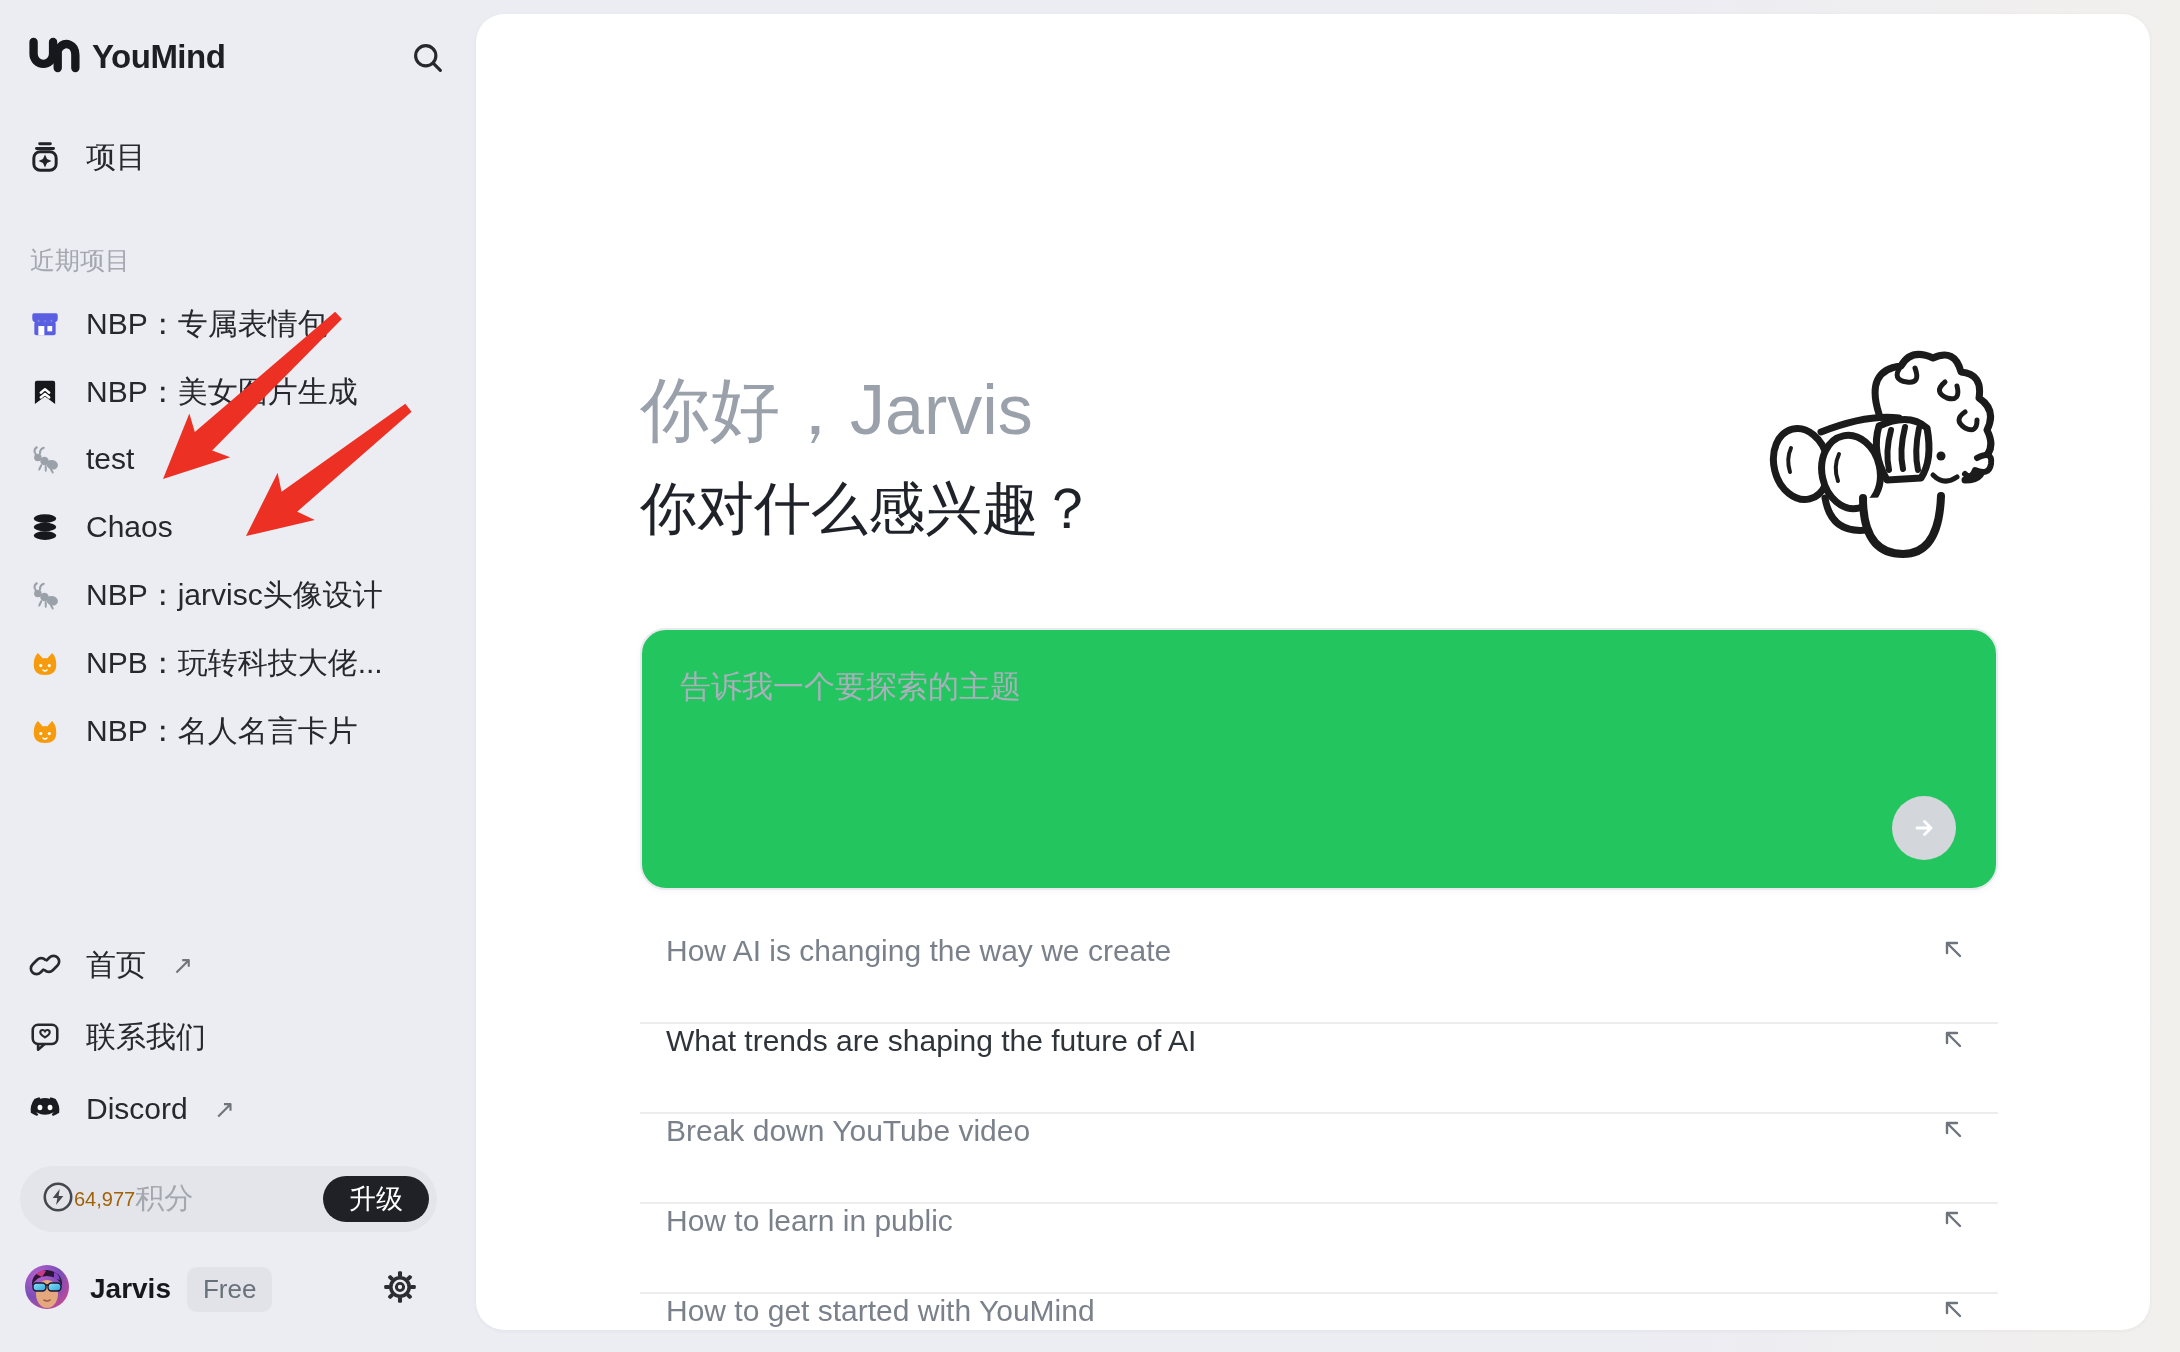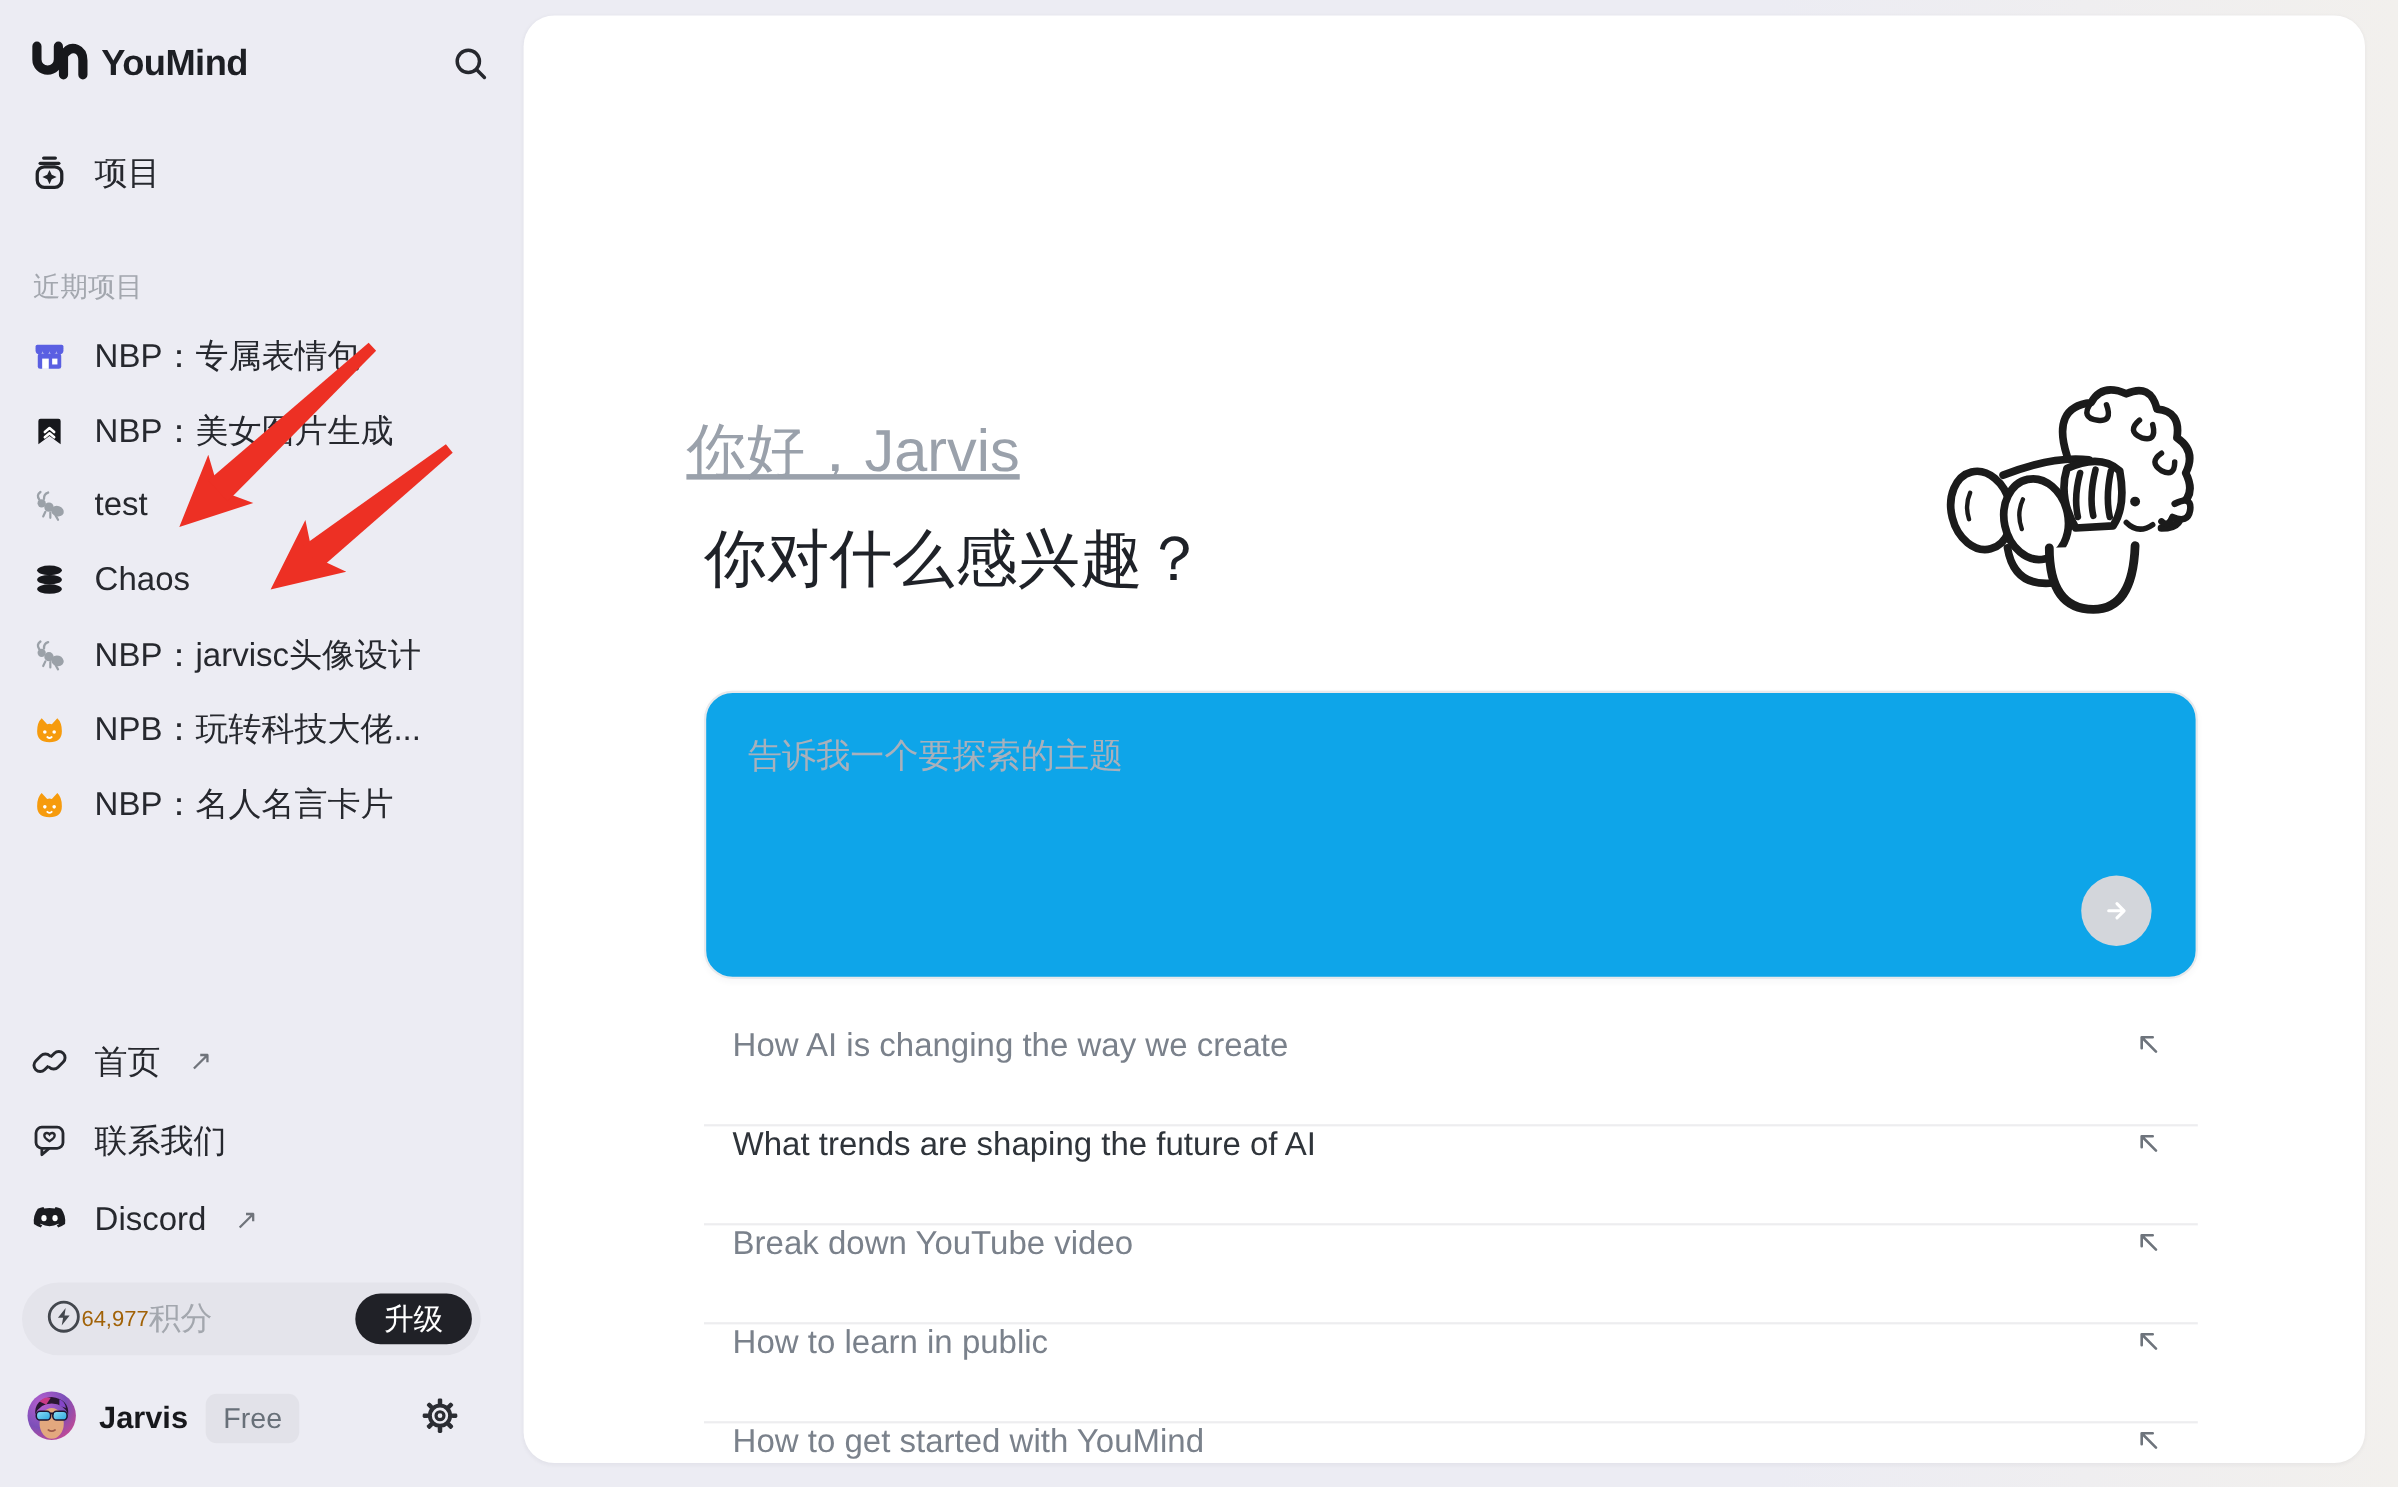--- a/index.html
+++ b/index.html
@@ -25,24 +25,24 @@
   .credits .amt{font-size:20px;color:#a16207;margin-left:0;}
   .credits .unit{font-size:29px;color:#a3a7ae;margin-left:0;}
   .upg{margin-left:auto;background:#202127;color:#ffffff;font-size:27px;border:none;border-radius:23px;height:46px;padding:0 26px;cursor:pointer;font-family:inherit;}
   
   .user-row{position:absolute;left:24px;top:1263px;width:430px;height:52px;display:flex;align-items:center;cursor:pointer;}
   .user-name{font-size:28px;font-weight:600;color:#17181c;margin-left:20px;}
   .plan-badge{margin-left:16px;background:#e2e2e9;color:#687079;font-size:26px;border-radius:10px;padding:7px 16px;}
   .gear{margin-left:auto;margin-right:36px;cursor:pointer;}
   
   .card{position:absolute;left:476px;top:14px;width:1674px;height:1316px;background:#ffffff;border-radius:28px;overflow:hidden;box-shadow:0 1px 4px rgba(30,30,60,.05);}
-  .greet{position:absolute;left:148px;top:368px;font-size:54px;line-height:56px;color:#9aa1ab;text-decoration:underline;}
+  .greet{position:absolute;left:164px;top:368px;font-size:70px;line-height:56px;color:#9aa1ab;}
   .question{position:absolute;left:164px;top:464px;font-size:57px;line-height:60px;font-weight:500;color:#1f2228;}
   .doodle{position:absolute;left:1291px;top:334px;}
-  .composer{position:absolute;left:164px;top:614px;width:1358px;height:262px;box-sizing:border-box;background:#0ea5e9;border:2px solid #e7e9ec;border-radius:26px;box-shadow:0 2px 6px rgba(40,40,70,.04);}
+  .composer{position:absolute;left:164px;top:614px;width:1358px;height:262px;box-sizing:border-box;background:#22c55e;border:2px solid #e7e9ec;border-radius:26px;box-shadow:0 2px 6px rgba(40,40,70,.04);}
   .composer textarea{position:absolute;left:36px;top:34px;width:1180px;height:180px;border:none;outline:none;resize:none;font-family:inherit;font-size:31px;color:#30343a;background:transparent;}
   .composer textarea::placeholder{color:#a9b0bb;}
   .send{position:absolute;right:40px;bottom:28px;width:64px;height:64px;border-radius:50%;background:#d3d6db;border:none;cursor:pointer;display:flex;align-items:center;justify-content:center;}
   .suggestions{position:absolute;left:164px;top:920px;width:1358px;}
   .sugg{height:88px;display:flex;align-items:flex-start;justify-content:space-between;border-bottom:2px solid #ededef;cursor:pointer;}
   .sugg:last-child{border-bottom:none;}
   .sugg .stxt{font-size:30px;color:#7a818b;padding-left:26px;}
   .sugg .stxt.em{color:#2f343a;}
   .sugg .nw{padding-right:30px;display:flex;align-items:center;}
   

